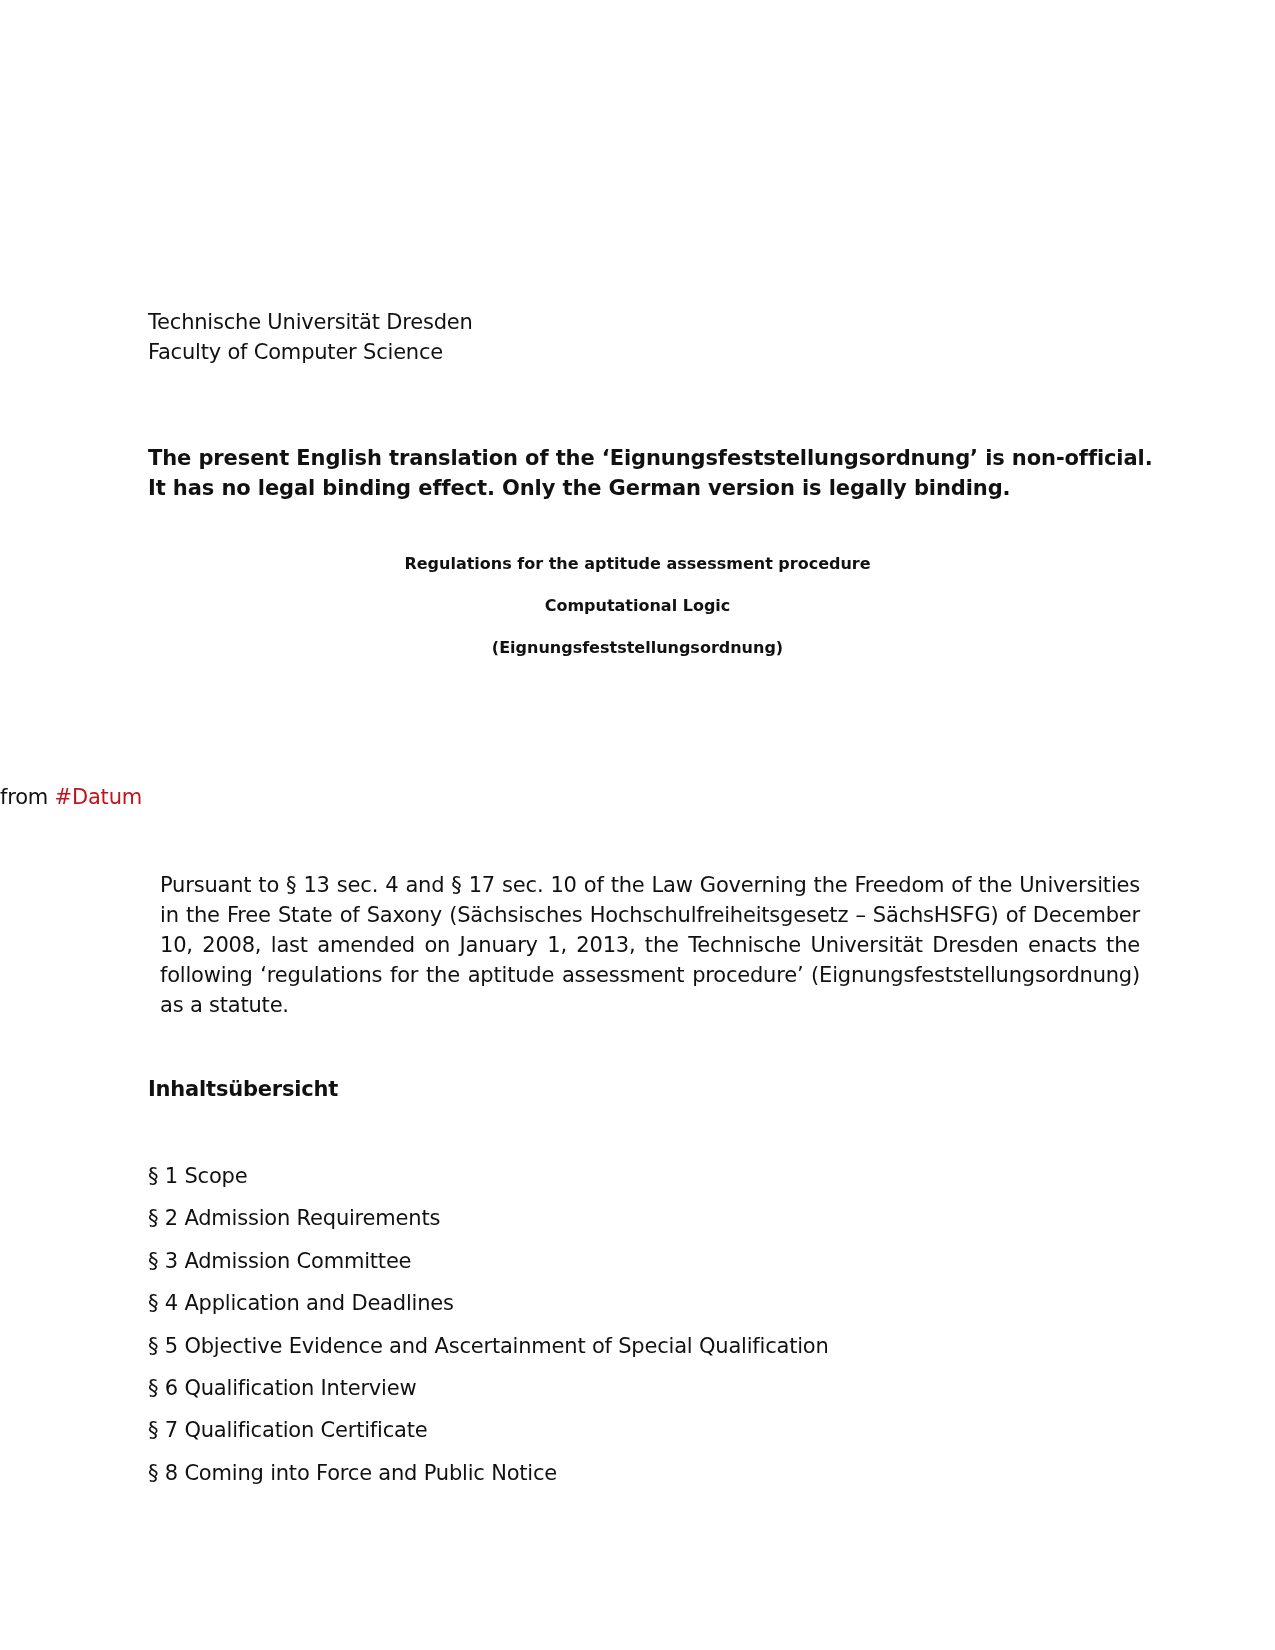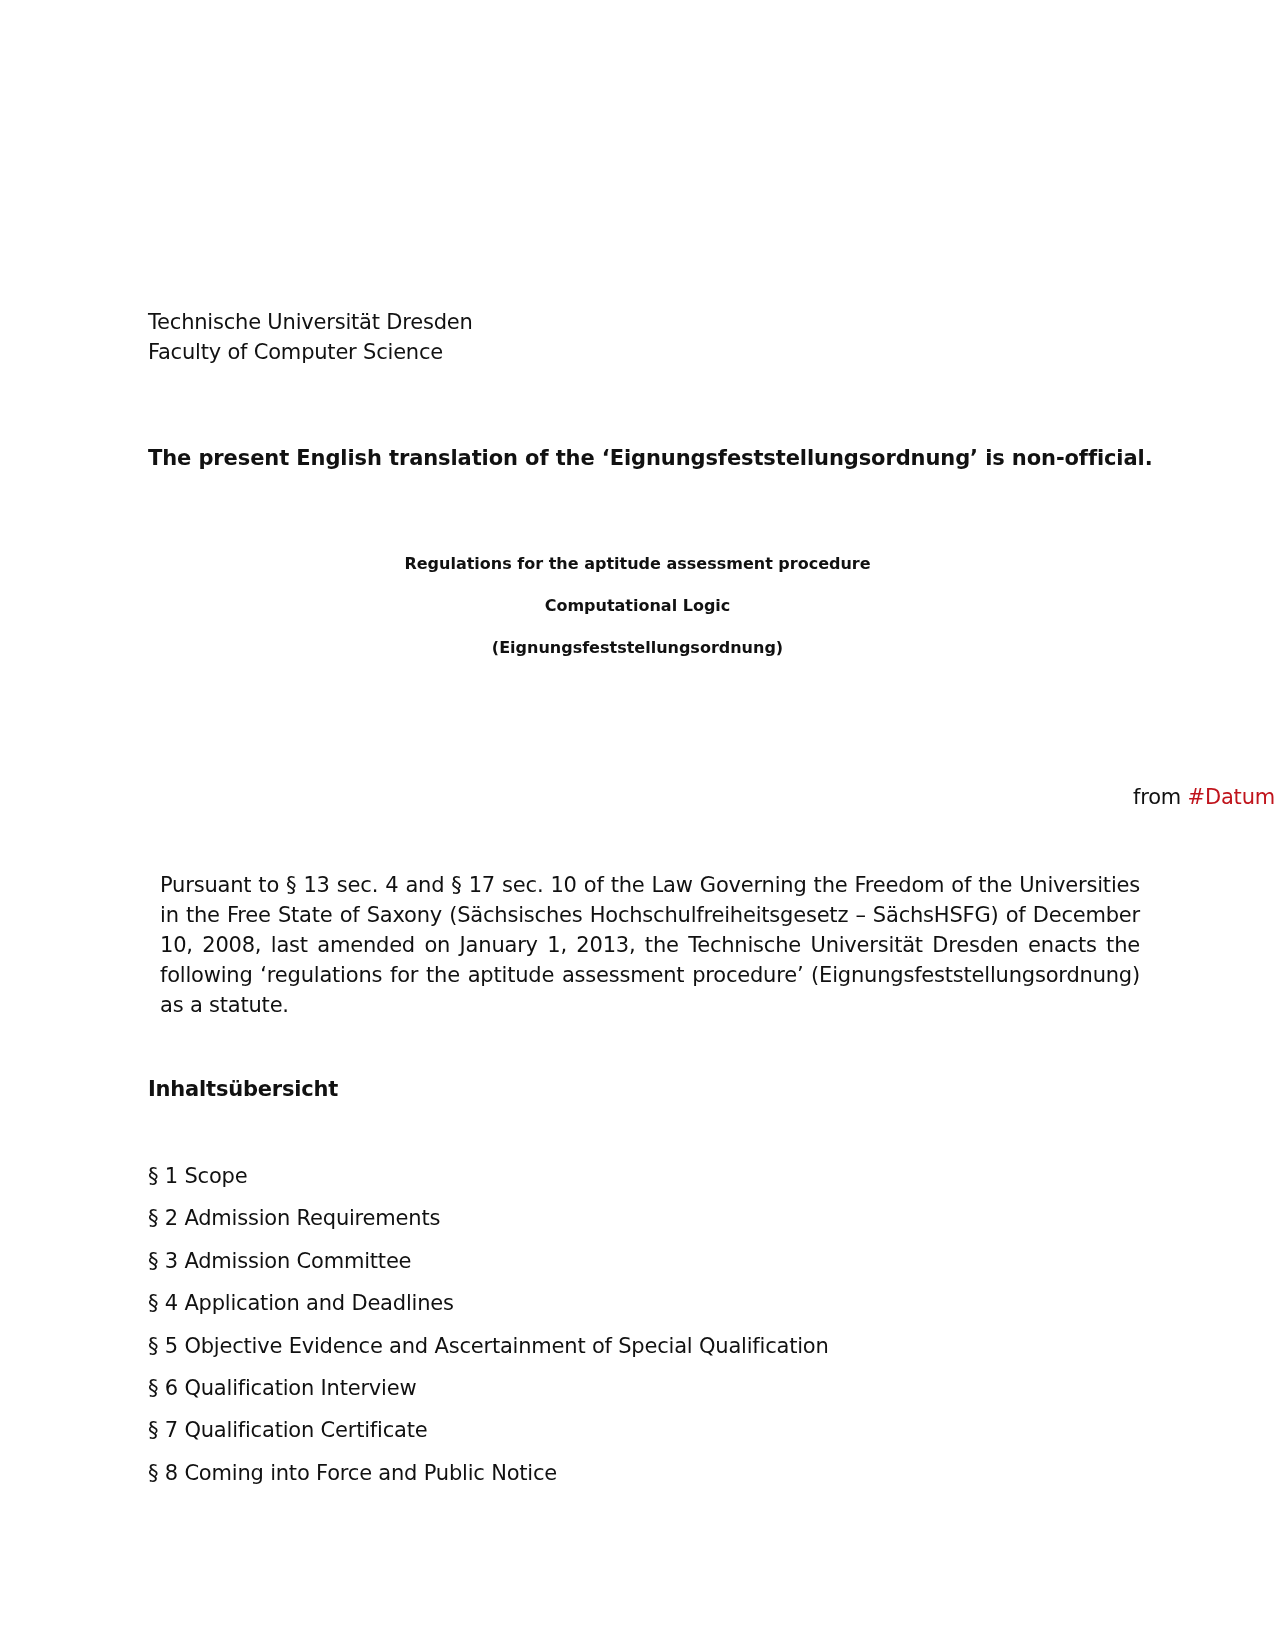--- a/index.html
+++ b/index.html
@@ -5,41 +5,42 @@
   html, body { margin: 0; padding: 0; background: #ffffff; }
   body { width: 1275px; height: 1650px; position: relative; overflow: hidden;
          font-family: "DejaVu Sans", "Liberation Sans", sans-serif; color: #111; }
   .page { position: absolute; left: 0; top: 0; width: 1275px; height: 1395px; }
   .abs { position: absolute; }
   .txt { font-size: 21px; line-height: 30px; letter-spacing: -0.2px; }
   .header { left: 148px; top: 307px; }
   .notice { left: 148px; top: 414px; font-weight: bold; letter-spacing: -0.1px; margin-top: 29px; }
   .title-block { left: 0; width: 1275px; top: 543px; text-align: center; }
   .title-block div { height: 42px; line-height: 42px; font-weight: bold; font-size: 16px; }
-  .from { left: 0; width: 1275px; top: 782px; text-align: right; }
+  .from { left: 0; width: 1275px; top: 782px; text-align: left; }
   .red { color: #c0141c; }
   .para { left: 148px; width: 980px; text-align: justify; }
   .p1 { top: 870px; margin-left: 12px; }
   .p2 { top: 1001px; }
   .toc-head { left: 148px; top: 1074px; font-weight: bold; }
   .toc { left: 148px; top: 1161px; }
   .toc div { height: 42.4px; line-height: 30px; }
 </style>
 </head>
 <body>
 
 <div class="page">
 
   <div class="abs txt header">
     <div>Technische Universität Dresden</div>
     <div>Faculty of Computer Science</div>
   </div>
 
   <div class="abs txt notice">
     <div>The present English translation of the ‘Eignungsfeststellungsordnung’ is non-official.</div>
+    <div>It has no legal binding effect. Only the German version is legally binding.</div>
   </div>
 
   <div class="abs title-block">
     <div>Regulations for the aptitude assessment procedure</div>
     <div>Computational Logic</div>
     <div>(Eignungsfeststellungsordnung)</div>
   </div>
 
   <div class="abs txt from">
     <span>from</span>

